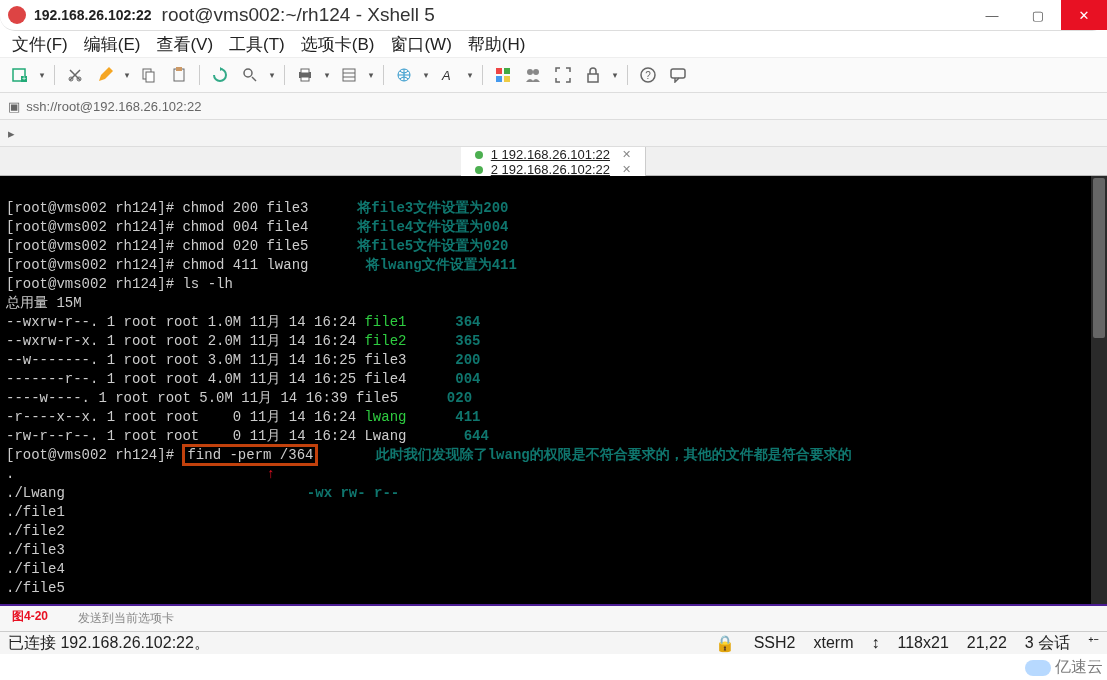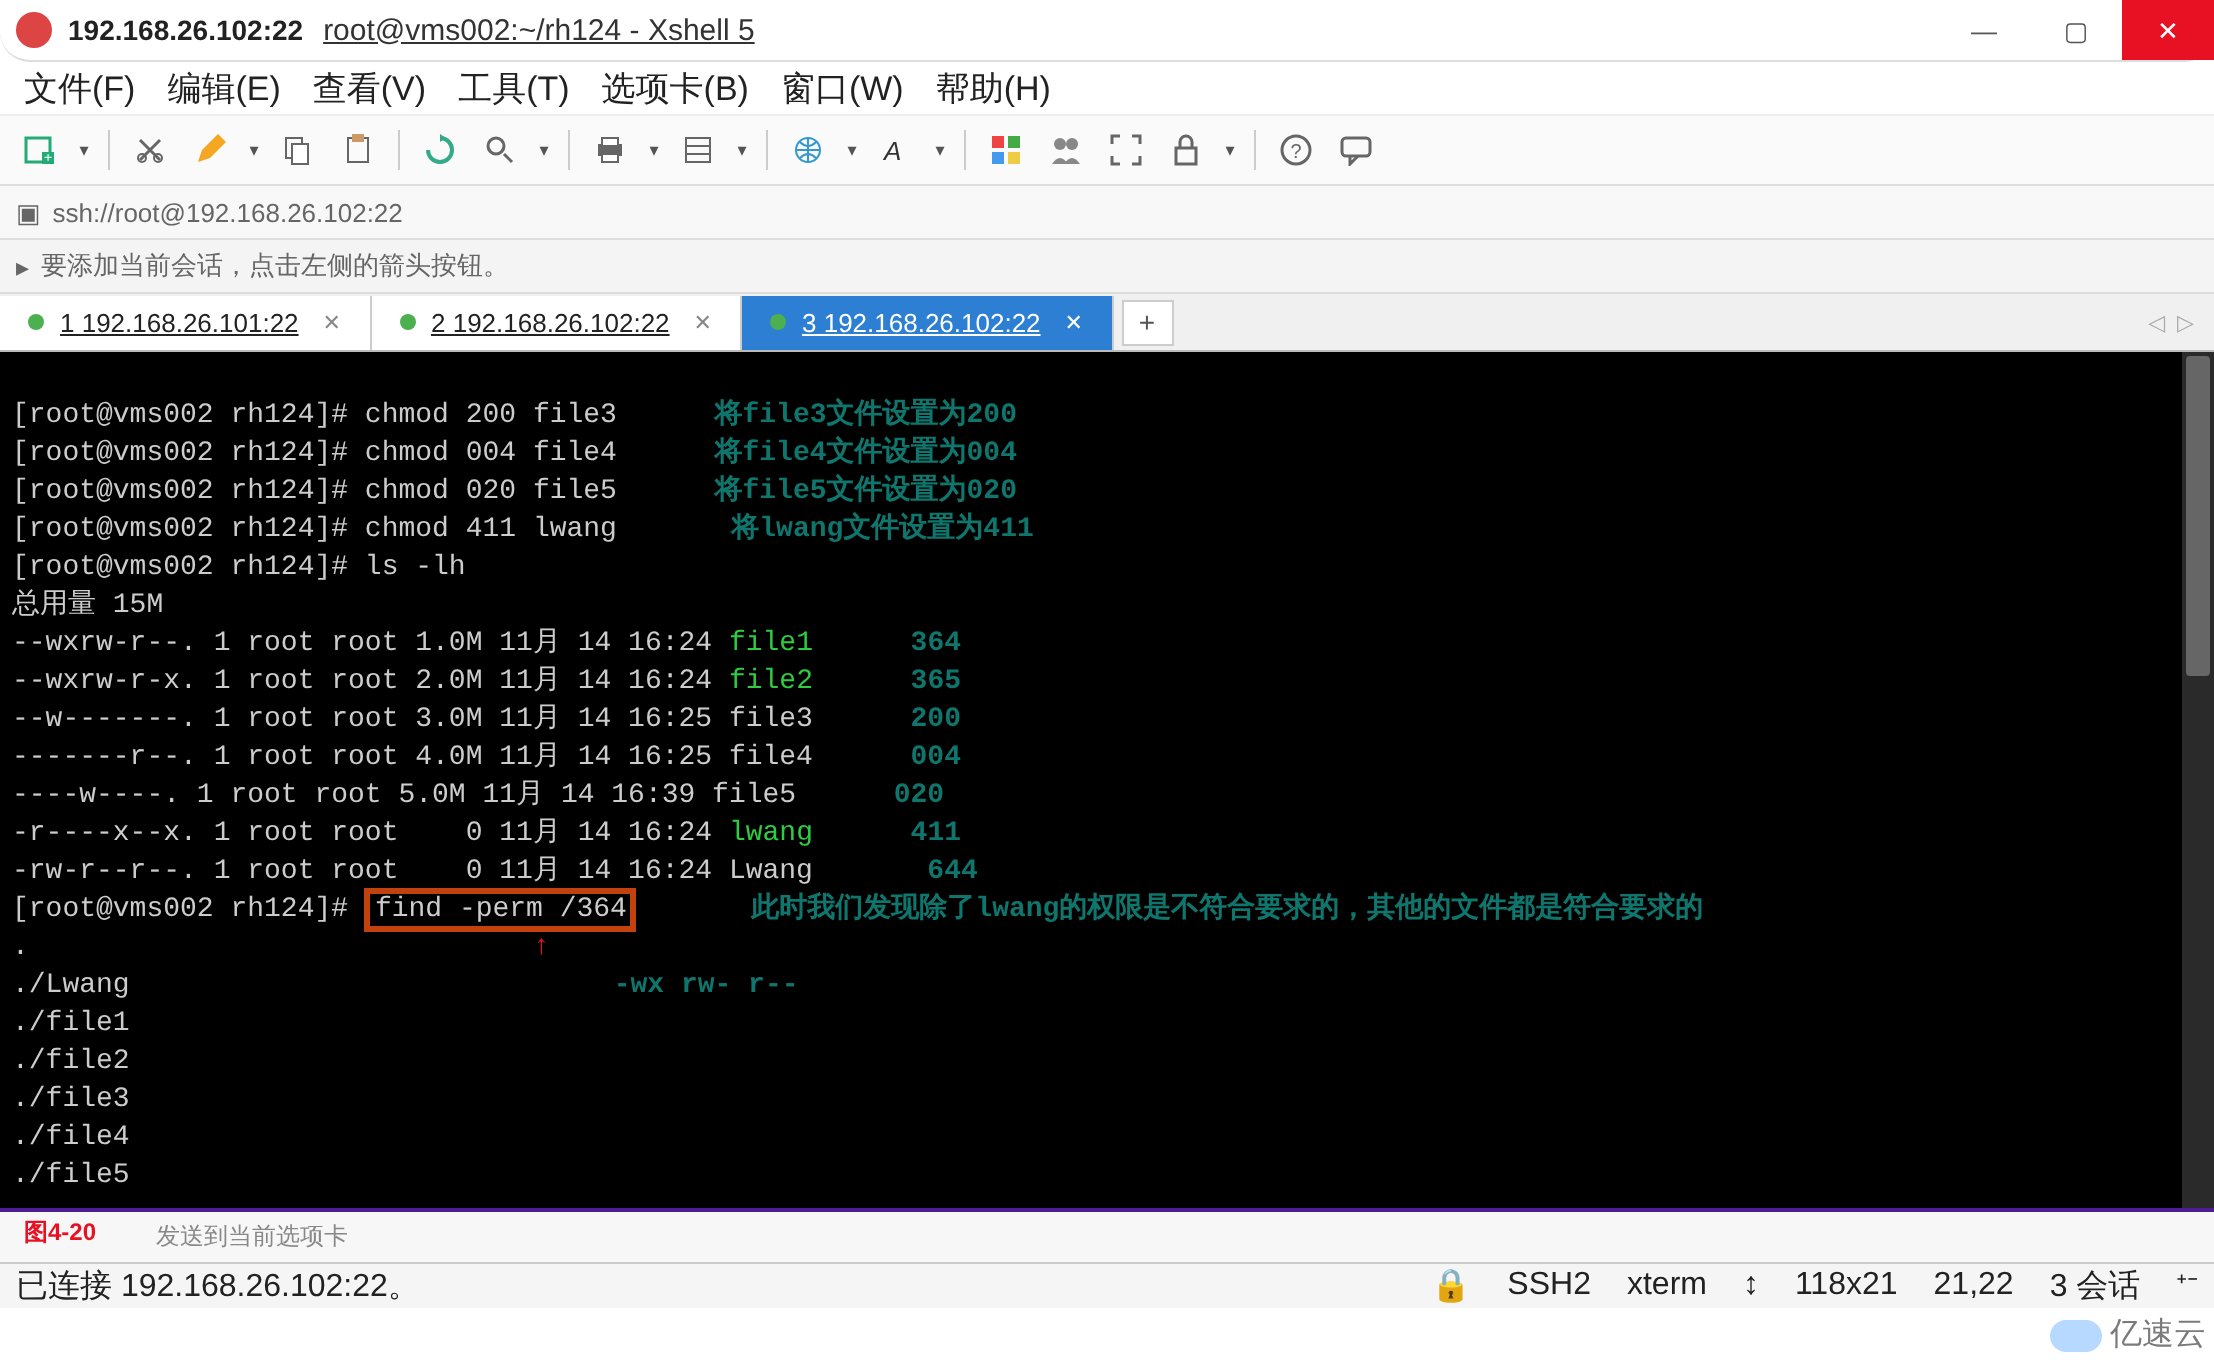--- a/index.html
+++ b/index.html
@@ -1,33 +1,33 @@
 <!DOCTYPE html>
 <html><head>
 <meta charset="utf-8">
 <style>
   html,body{margin:0;padding:0;font-family:"Microsoft YaHei",Arial,sans-serif;font-size:13px;background:#fff;color:#222;width:1107px;}
   .title-bar{display:flex;align-items:center;height:30px;background:#fff;border-bottom:1px solid #ddd;border-radius:15px;}
   .title-bar .app-icon{width:18px;height:18px;background:#d44;border-radius:50%;margin:0 8px;position:relative;}
   .title-bar .title-text{font-weight:bold;font-size:14px;}
-  .title-bar .title-sub{margin-left:10px;color:#333;font-size:15px;text-decoration:underline;}
+  .title-bar .title-sub{margin-left:10px;color:#333;font-size:19px;}
   .title-bar .win-btns{margin-left:auto;display:flex;}
   .title-bar .win-btns div{width:46px;height:30px;display:flex;align-items:center;justify-content:center;font-family:Arial;}
   .title-bar .win-close{background:#e81123;color:#fff;}
   .title-bar .win-min,.title-bar .win-max{color:#555;}
   .menu-bar{display:flex;align-items:center;height:26px;padding:0 12px;gap:16px;border-bottom:1px solid #eee;font-size:17px;}
   .menu-bar span{cursor:default;}
   .toolbar{display:flex;align-items:center;height:34px;padding:0 8px;gap:6px;border-bottom:1px solid #ddd;background:#fafafa;}
   .tool{width:22px;height:22px;display:flex;align-items:center;justify-content:center;border:1px solid transparent;border-radius:2px;}
   .tool svg{width:16px;height:16px;}
   .tdrop{width:8px;display:flex;align-items:center;justify-content:center;color:#555;font-size:9px;}
   .tsep{width:1px;height:20px;background:#ccc;margin:0 2px;}
   .addr-bar{display:flex;align-items:center;height:26px;padding:0 8px;border-bottom:1px solid #ddd;background:#f8f8f8;color:#666;gap:6px;}
   .hint-bar{display:flex;align-items:center;height:26px;padding:0 8px;border-bottom:1px solid #ddd;background:#f4f4f4;color:#666;gap:6px;}
-  .tab-bar{display:flex;align-items:center;height:28px;background:#f0f0f0;border-bottom:1px solid #bbb;position:relative;}
+  .tab-bar{display:flex;align-items:center;height:28px;background:#f0f0f0;border-bottom:1px solid #bbb;position:relative;flex-direction:column;}
   .tab{display:flex;align-items:center;height:27px;padding:0 14px;border-right:1px solid #ccc;background:#fff;gap:8px;font-size:13px;}
   .tab .dot{width:8px;height:8px;border-radius:50%;background:#4caf50;}
   .tab.active{background:#2d7fd3;color:#fff;}
   .tab .close{color:#888;font-size:11px;margin-left:4px;}
   .tab.active .close{color:#fff;}
   .newtab{width:24px;height:21px;display:flex;align-items:center;justify-content:center;border:1px solid #ccc;background:#fff;margin-left:4px;font-size:14px;color:#555;}
   .tab-arrows{margin-left:auto;display:flex;gap:6px;padding-right:10px;color:#aaa;font-size:11px;}
   .terminal{background:#000;color:#ccc;font-family:"Consolas","Courier New",monospace;font-size:14px;line-height:19px;padding:4px 6px;height:420px;position:relative;white-space:pre;overflow:hidden;}
   .tw{color:#ccc;}
   .tg{color:#2ecc40;}
@@ -191,21 +191,20 @@
     </div>
 </div>
 
 <div class="addr-bar">
   <span>▣</span>
   <span>ssh://root@192.168.26.102:22</span>
 </div>
 
 <div class="hint-bar">
   <span>▸</span>
-  <span>要添加当前会话，点击左侧的箭头按钮。</span>
 </div>
 
 <div class="tab-bar">
   <div class="tab">
     <span class="dot"></span>
     <span class="u">1 192.168.26.101:22</span>
     <span class="close">✕</span>
   </div>
   <div class="tab">
     <span class="dot"></span>

